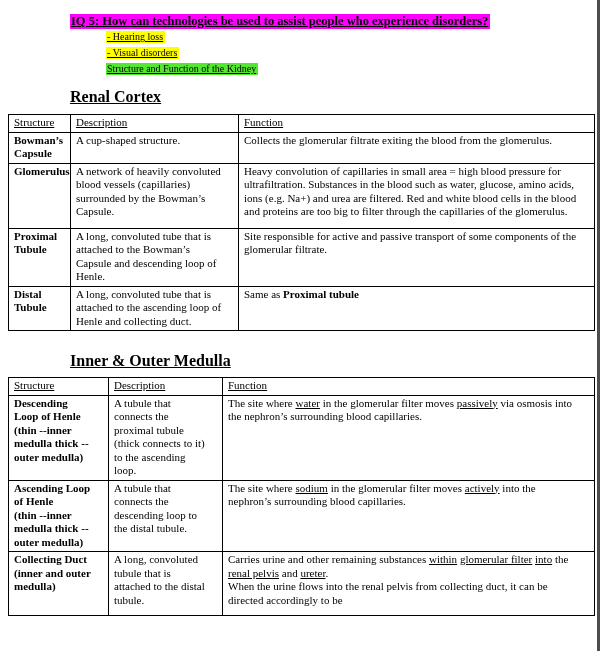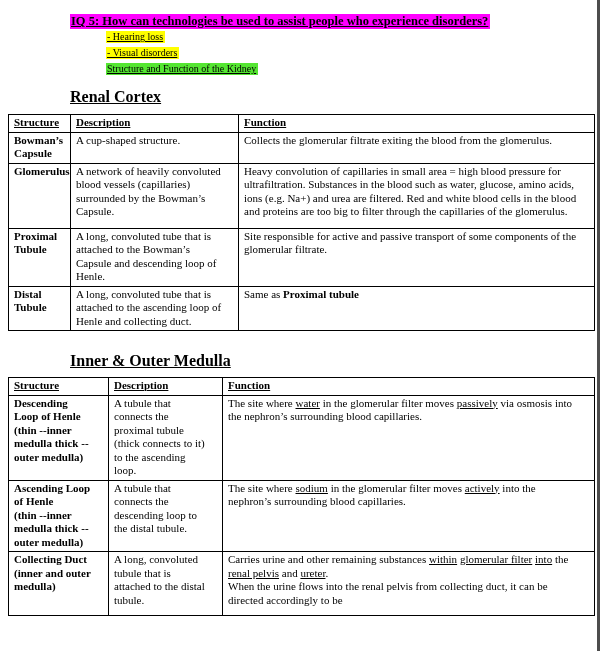--- a/index.html
+++ b/index.html
@@ -52,21 +52,21 @@
     margin: 10px 5px 0 8px;
     font-size: 11px; line-height: 13.5px;
   }
   table.doc th, table.doc td {
     border: 1px solid #000;
     vertical-align: top;
     text-align: left;
     padding: 1px 14px 2px 5px;
     overflow: hidden;
   }
-  table.doc th { font-weight: bold; margin-top: 43px; }
+  table.doc th { font-weight: normal; margin-top: 43px; }
   table.doc th span { text-decoration: underline; }
   td.structure { font-weight: bold; padding-right: 4px; }
   #table1 col.c1 { width: 62px; }
   #table1 col.c2 { width: 168px; }
   #table2 col.c1 { width: 100px; }
   #table2 col.c2 { width: 114px; }
   #table2 { margin-top: 9px; }
   .b { font-weight: bold; }
   .u { text-decoration: underline; }
 </style>

